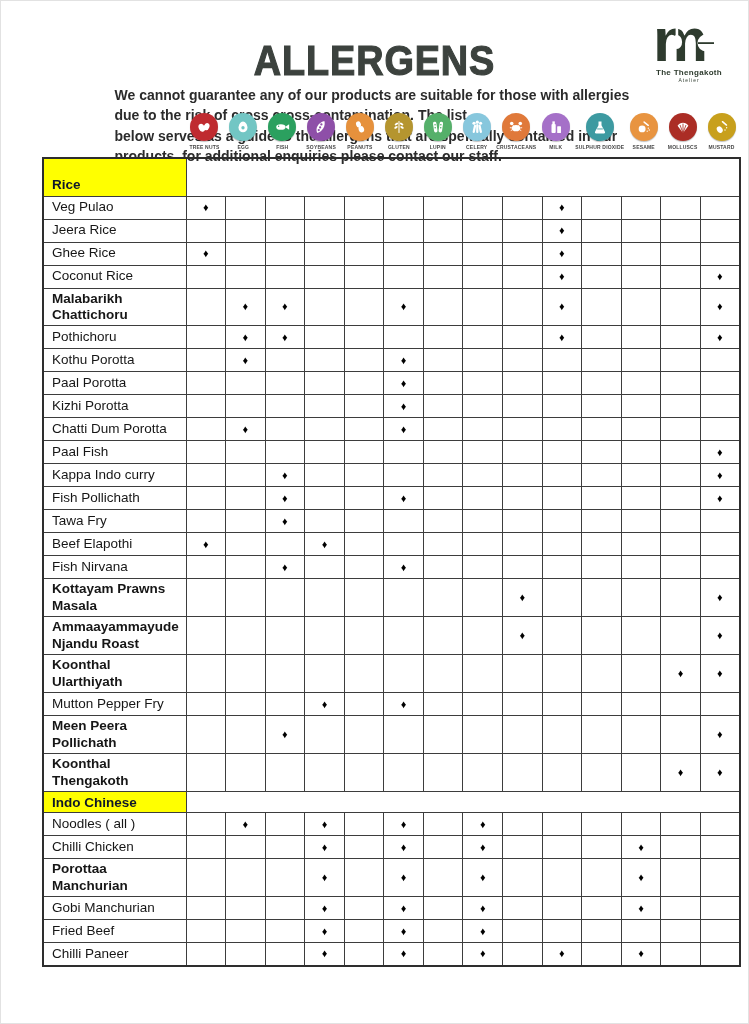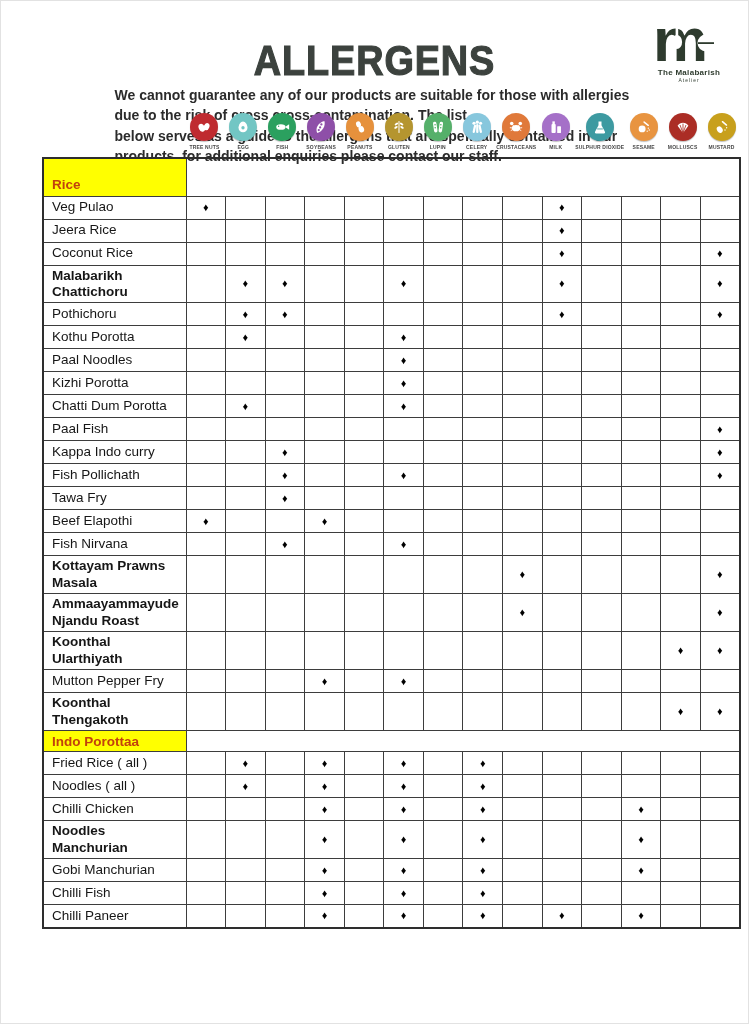--- a/index.html
+++ b/index.html
@@ -26,21 +26,21 @@
   .al-circle{width:28px;height:28px;border-radius:50%;display:flex;align-items:center;justify-content:center;
              box-shadow:0 1px 1px rgba(0,0,0,.25);}
   .al-circle svg{width:18px;height:18px;}
   .al-label{font-size:5px;font-weight:bold;color:#474747;margin-top:3px;white-space:nowrap;letter-spacing:.2px;}
 
   
   table.allergen-table{position:absolute;left:42px;top:157px;width:699px;
         border-collapse:collapse;table-layout:fixed;border:2px solid #2e2e2e;}
   .allergen-table td{border:1px solid #3d3d3d;overflow:hidden;}
   td.dish{font-size:13.5px;color:#161616;padding:2px 4px 2px 8px;white-space:pre-line;line-height:1.22;vertical-align:middle;}
-  td.sec-cell{font-weight:bold;font-size:13.5px;color:#c2410c;padding:2px 4px 2px 8px;vertical-align:middle;margin-left:46px;}
+  td.sec-cell{font-weight:bold;font-size:13.5px;color:#0f172a;padding:2px 4px 2px 8px;vertical-align:middle;margin-left:46px;}
   tr.h-rice td.sec-cell{vertical-align:bottom;padding-bottom:4px;}
   td.sec-fill{border-left:none;}
   td.mark{text-align:center;font-size:11px;line-height:1;color:#000;padding:0;}
   tr.h-single{height:23px;}
   tr.h-double{height:35px;font-weight:bold;}
   tr.h-rice{height:38px;}
   tr.h-sec{height:21px;}
 </style>
 </head>
 <body>
@@ -48,21 +48,21 @@
 <div class="page">
 
   <div class="logo">
     <svg width="82" height="56" viewBox="0 0 82 56">
       <text x="5" y="49" font-family="Liberation Sans, sans-serif" font-weight="bold" font-size="62" letter-spacing="-3" fill="#2e3b2e">m</text>
       <rect x="27.6" y="10" width="2.6" height="15" fill="#ffffff"></rect>
       <ellipse cx="28.9" cy="30" rx="5.2" ry="7" fill="#ffffff"></ellipse>
       <circle cx="58" cy="31" r="8.5" fill="#ffffff"></circle>
       <rect x="50" y="30.2" width="16" height="1.8" fill="#2e3b2e"></rect>
     </svg>
-    <div class="logo-word">The Malabarish</div>
+    <div class="logo-word">The Thengakoth</div>
     <div class="logo-sub">Atelier</div>
   </div>
 
   <div class="title">ALLERGENS</div>
   <div class="disclaimer">
     <div>We cannot guarantee any of our products are suitable for those with allergies due to the risk of cross cross-contamination. The list</div>
     <div>below serves as a guide to the allergens that are spefically contained in our products, for additional enquiries please contact our staff.</div>
   </div>
 
   <div class="icons-row" id="icons-row">
@@ -267,20 +267,37 @@
           <td class="mark"></td>
           <td class="mark"></td>
           <td class="mark"></td>
           <td class="mark">♦</td>
           <td class="mark"></td>
           <td class="mark"></td>
           <td class="mark"></td>
           <td class="mark"></td>
         </tr>
         <tr class="h-single">
+          <td class="dish">Ghee Rice</td>
+          <td class="mark">♦</td>
+          <td class="mark"></td>
+          <td class="mark"></td>
+          <td class="mark"></td>
+          <td class="mark"></td>
+          <td class="mark"></td>
+          <td class="mark"></td>
+          <td class="mark"></td>
+          <td class="mark"></td>
+          <td class="mark">♦</td>
+          <td class="mark"></td>
+          <td class="mark"></td>
+          <td class="mark"></td>
+          <td class="mark"></td>
+        </tr>
+        <tr class="h-single">
           <td class="dish">Coconut Rice</td>
           <td class="mark"></td>
           <td class="mark"></td>
           <td class="mark"></td>
           <td class="mark"></td>
           <td class="mark"></td>
           <td class="mark"></td>
           <td class="mark"></td>
           <td class="mark"></td>
           <td class="mark"></td>
@@ -336,21 +353,21 @@
           <td class="mark"></td>
           <td class="mark"></td>
           <td class="mark"></td>
           <td class="mark"></td>
           <td class="mark"></td>
           <td class="mark"></td>
           <td class="mark"></td>
           <td class="mark"></td>
         </tr>
         <tr class="h-single">
-          <td class="dish">Paal Noodles</td>
+          <td class="dish">Paal Porotta</td>
           <td class="mark"></td>
           <td class="mark"></td>
           <td class="mark"></td>
           <td class="mark"></td>
           <td class="mark"></td>
           <td class="mark">♦</td>
           <td class="mark"></td>
           <td class="mark"></td>
           <td class="mark"></td>
           <td class="mark"></td>
@@ -560,59 +577,60 @@
           <td class="mark"></td>
           <td class="mark"></td>
           <td class="mark"></td>
           <td class="mark"></td>
           <td class="mark"></td>
           <td class="mark"></td>
           <td class="mark"></td>
           <td class="mark"></td>
         </tr>
         <tr class="h-double">
+          <td class="dish">Meen Peera
+Pollichath</td>
+          <td class="mark"></td>
+          <td class="mark"></td>
+          <td class="mark">♦</td>
+          <td class="mark"></td>
+          <td class="mark"></td>
+          <td class="mark"></td>
+          <td class="mark"></td>
+          <td class="mark"></td>
+          <td class="mark"></td>
+          <td class="mark"></td>
+          <td class="mark"></td>
+          <td class="mark"></td>
+          <td class="mark"></td>
+          <td class="mark">♦</td>
+        </tr>
+        <tr class="h-double">
           <td class="dish">Koonthal
 Thengakoth</td>
           <td class="mark"></td>
           <td class="mark"></td>
           <td class="mark"></td>
           <td class="mark"></td>
           <td class="mark"></td>
           <td class="mark"></td>
           <td class="mark"></td>
           <td class="mark"></td>
           <td class="mark"></td>
           <td class="mark"></td>
           <td class="mark"></td>
           <td class="mark"></td>
           <td class="mark">♦</td>
           <td class="mark">♦</td>
         </tr>
         <tr class="h-sec">
-          <td class="sec-cell" style="background: rgb(255, 255, 0);">Indo Porottaa</td>
+          <td class="sec-cell" style="background: rgb(255, 255, 0);">Indo Chinese</td>
           <td class="sec-fill" colspan="14"></td>
         </tr>
         <tr class="h-single">
-          <td class="dish">Fried Rice ( all )</td>
-          <td class="mark"></td>
-          <td class="mark">♦</td>
-          <td class="mark"></td>
-          <td class="mark">♦</td>
-          <td class="mark"></td>
-          <td class="mark">♦</td>
-          <td class="mark"></td>
-          <td class="mark">♦</td>
-          <td class="mark"></td>
-          <td class="mark"></td>
-          <td class="mark"></td>
-          <td class="mark"></td>
-          <td class="mark"></td>
-          <td class="mark"></td>
-        </tr>
-        <tr class="h-single">
           <td class="dish">Noodles ( all )</td>
           <td class="mark"></td>
           <td class="mark">♦</td>
           <td class="mark"></td>
           <td class="mark">♦</td>
           <td class="mark"></td>
           <td class="mark">♦</td>
           <td class="mark"></td>
           <td class="mark">♦</td>
           <td class="mark"></td>
@@ -633,21 +651,21 @@
           <td class="mark"></td>
           <td class="mark">♦</td>
           <td class="mark"></td>
           <td class="mark"></td>
           <td class="mark"></td>
           <td class="mark">♦</td>
           <td class="mark"></td>
           <td class="mark"></td>
         </tr>
         <tr class="h-double">
-          <td class="dish">Noodles
+          <td class="dish">Porottaa
 Manchurian</td>
           <td class="mark"></td>
           <td class="mark"></td>
           <td class="mark"></td>
           <td class="mark">♦</td>
           <td class="mark"></td>
           <td class="mark">♦</td>
           <td class="mark"></td>
           <td class="mark">♦</td>
           <td class="mark"></td>
@@ -668,21 +686,21 @@
           <td class="mark"></td>
           <td class="mark">♦</td>
           <td class="mark"></td>
           <td class="mark"></td>
           <td class="mark"></td>
           <td class="mark">♦</td>
           <td class="mark"></td>
           <td class="mark"></td>
         </tr>
         <tr class="h-single">
-          <td class="dish">Chilli Fish</td>
+          <td class="dish">Fried Beef</td>
           <td class="mark"></td>
           <td class="mark"></td>
           <td class="mark"></td>
           <td class="mark">♦</td>
           <td class="mark"></td>
           <td class="mark">♦</td>
           <td class="mark"></td>
           <td class="mark">♦</td>
           <td class="mark"></td>
           <td class="mark"></td>

